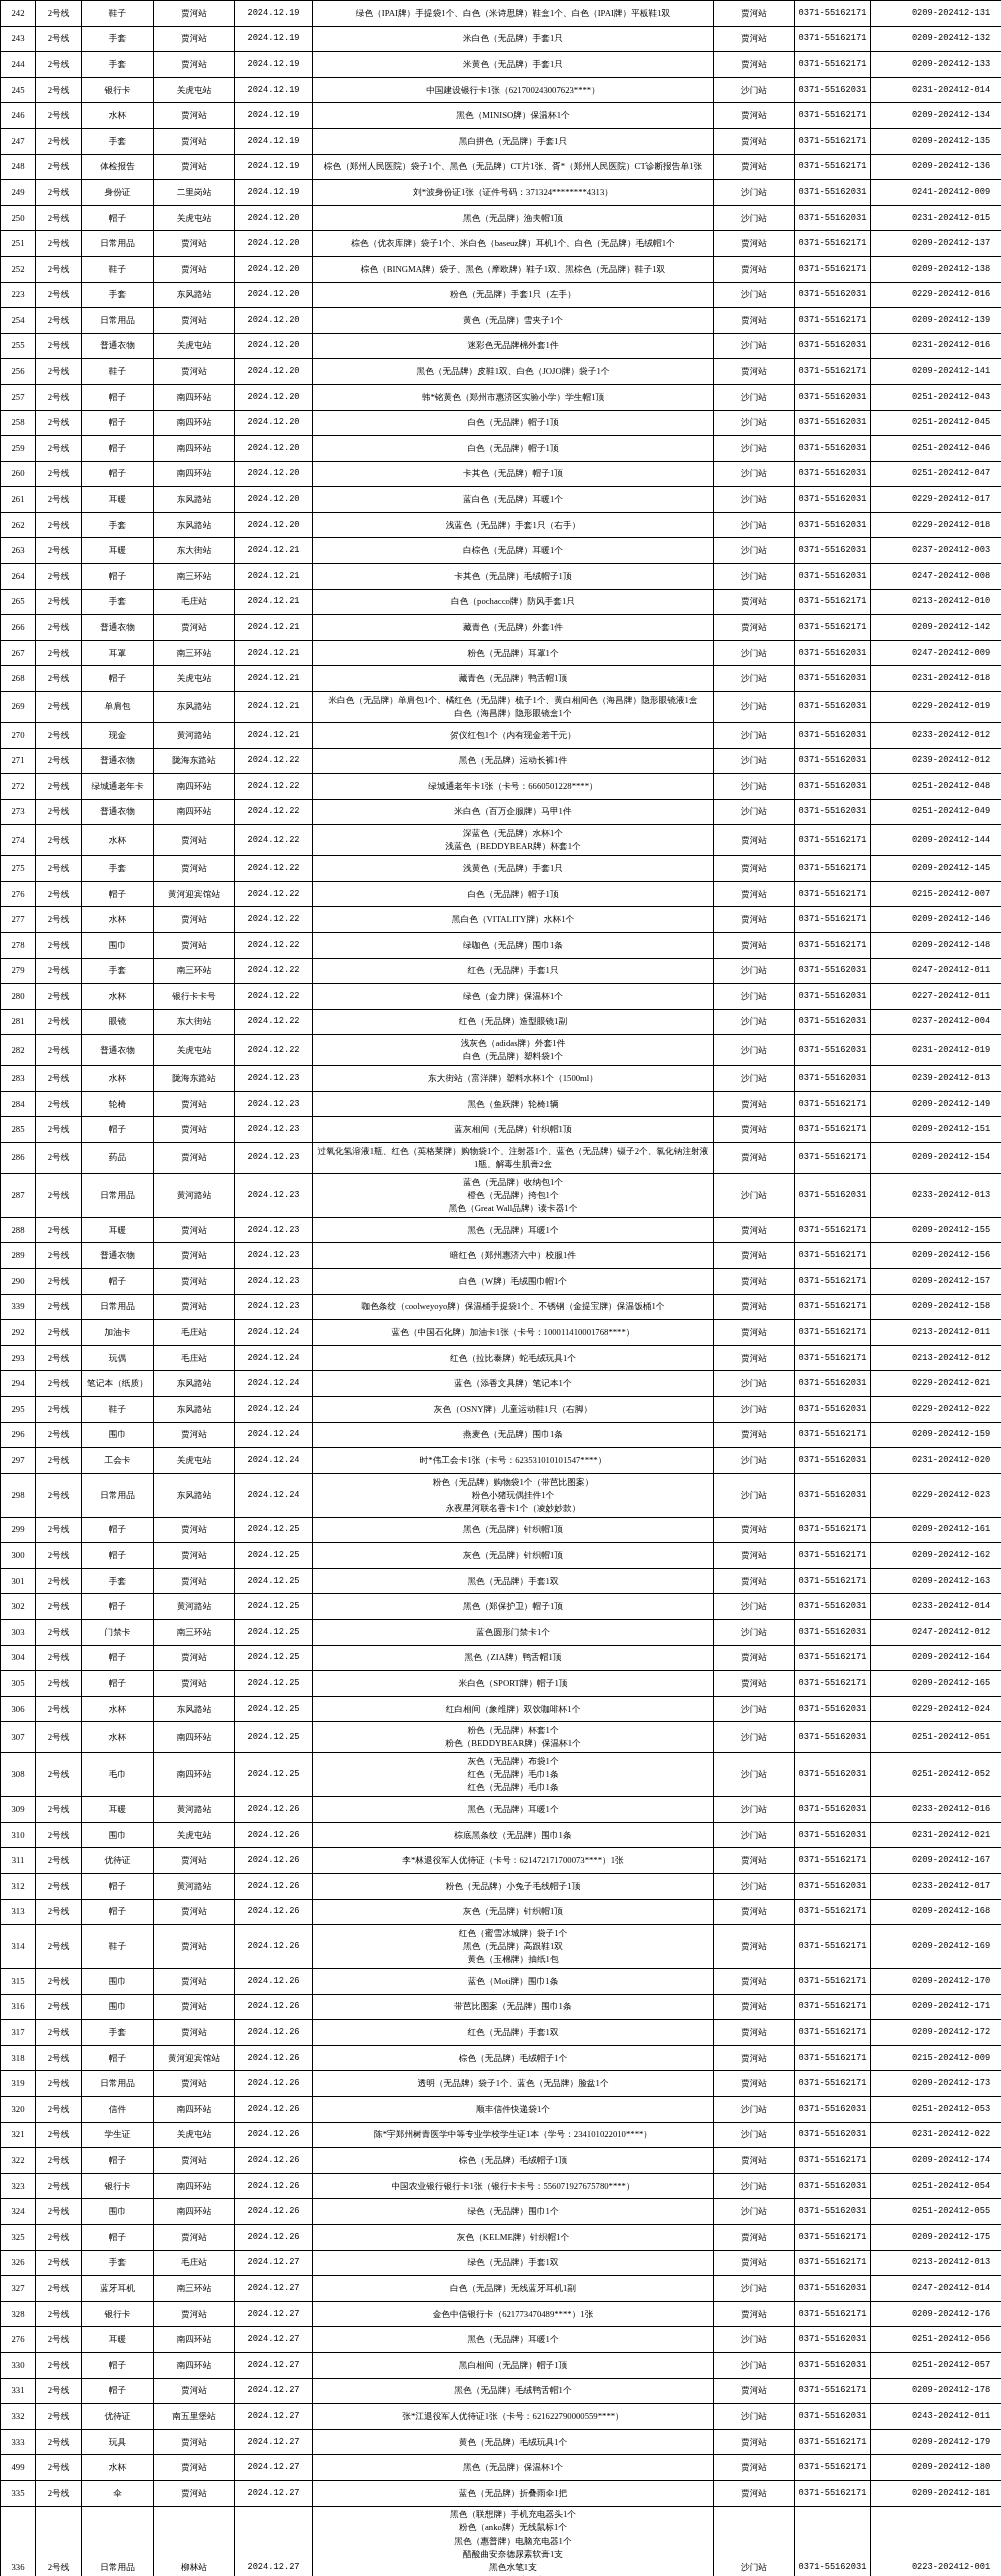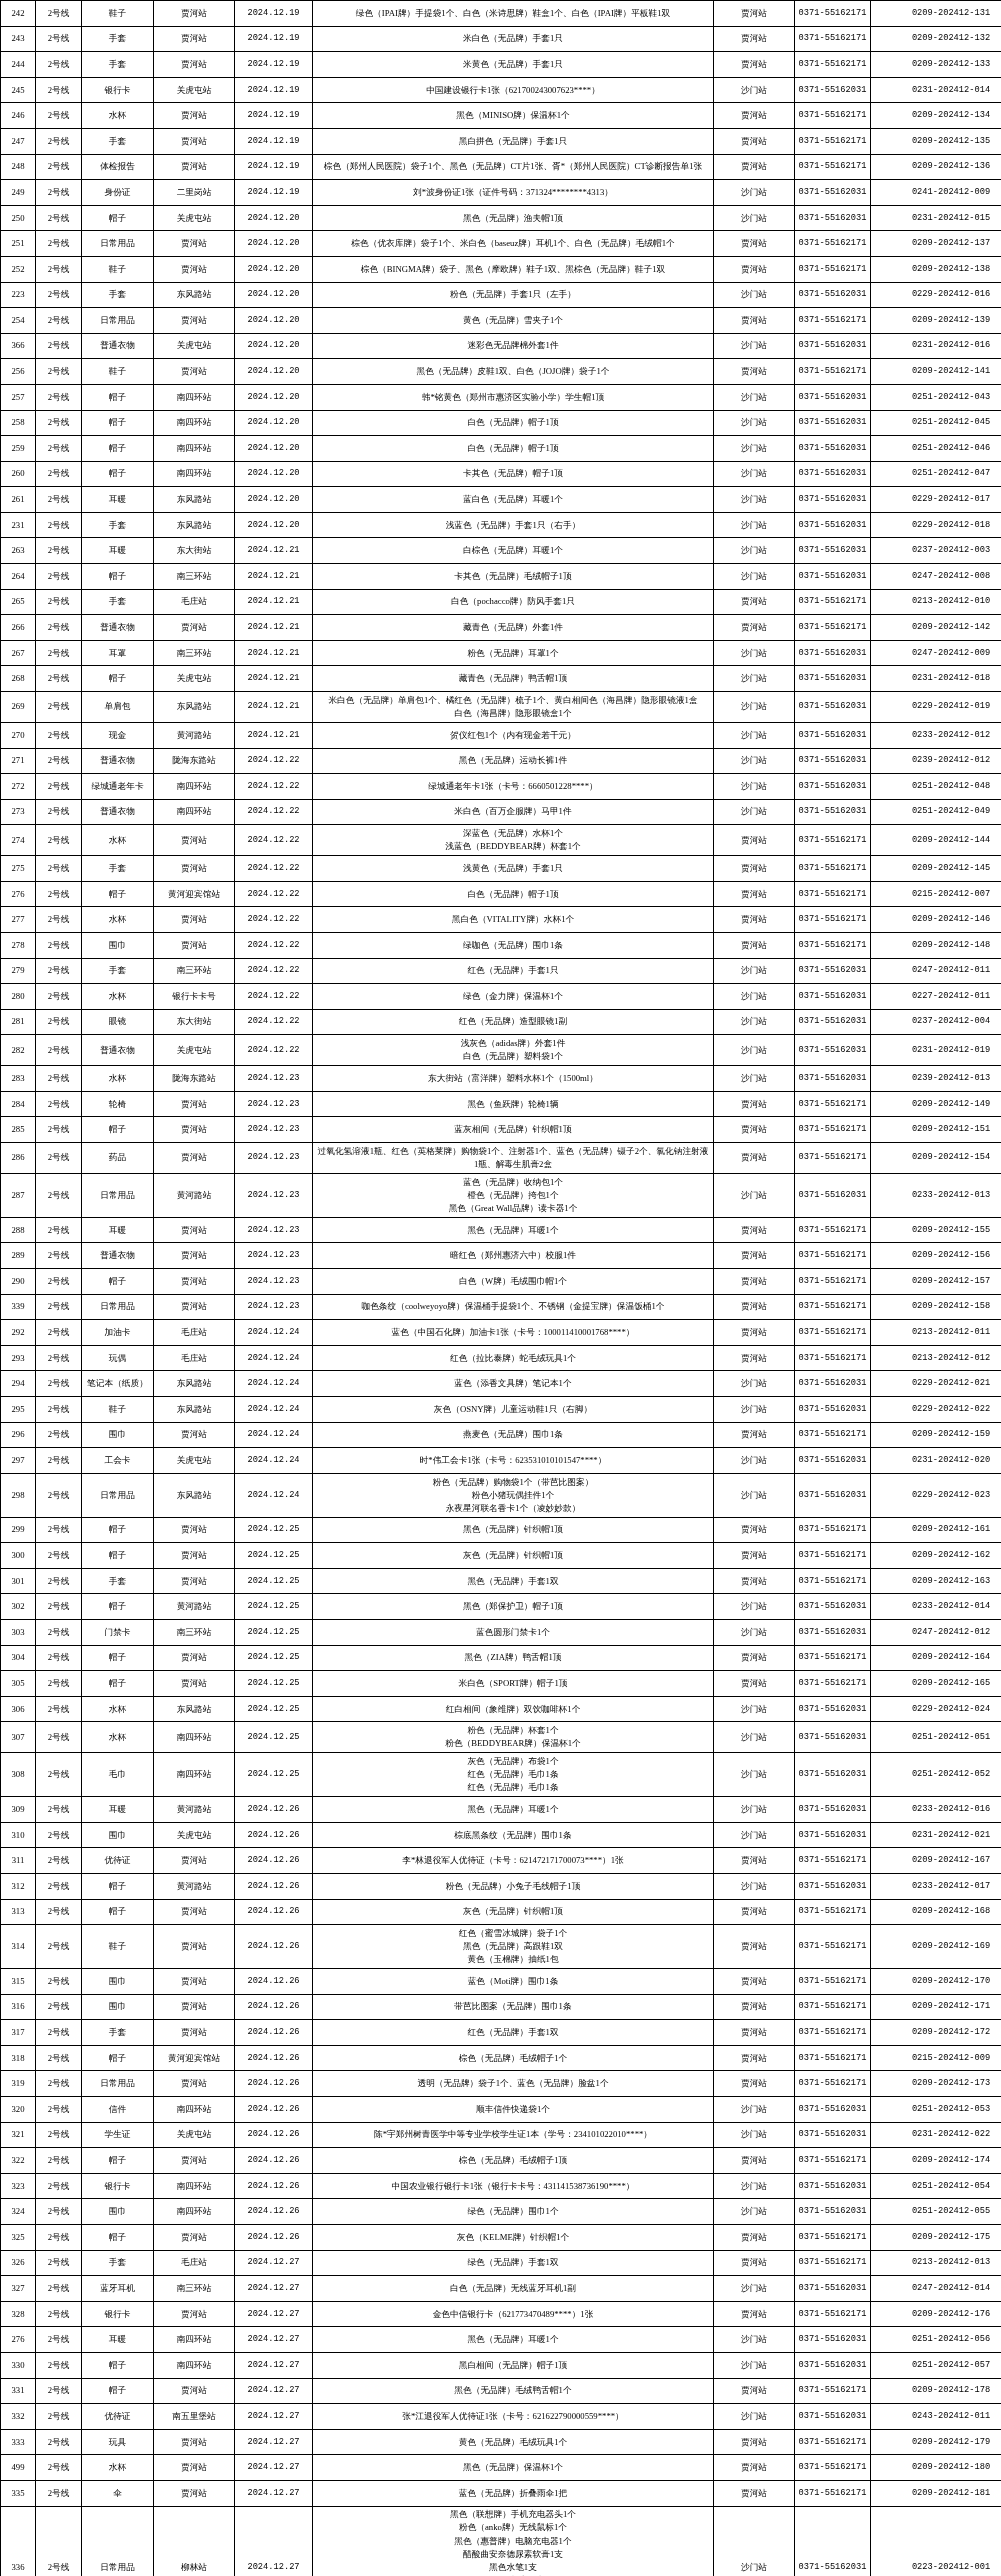--- a/index.html
+++ b/index.html
@@ -196,21 +196,21 @@
     <td class="c-cat">日常用品</td>
     <td class="c-sta">贾河站</td>
     <td class="c-date">2024.12.20</td>
     <td class="c-desc">黄色（无品牌）雪夹子1个</td>
     <td class="c-claim">贾河站</td>
     <td class="c-phone">0371-55162171</td>
     <td class="c-rec">0209-202412-139</td>
   </tr>
 
   <tr>
-    <td class="c-no">366</td>
+    <td class="c-no">255</td>
     <td class="c-line">2号线</td>
     <td class="c-cat">普通衣物</td>
     <td class="c-sta">关虎屯站</td>
     <td class="c-date">2024.12.20</td>
     <td class="c-desc">迷彩色无品牌棉外套1件</td>
     <td class="c-claim">沙门站</td>
     <td class="c-phone">0371-55162031</td>
     <td class="c-rec">0231-202412-016</td>
   </tr>
 
@@ -280,21 +280,21 @@
     <td class="c-cat">耳暖</td>
     <td class="c-sta">东风路站</td>
     <td class="c-date">2024.12.20</td>
     <td class="c-desc">蓝白色（无品牌）耳暖1个</td>
     <td class="c-claim">沙门站</td>
     <td class="c-phone">0371-55162031</td>
     <td class="c-rec">0229-202412-017</td>
   </tr>
 
   <tr>
-    <td class="c-no">231</td>
+    <td class="c-no">262</td>
     <td class="c-line">2号线</td>
     <td class="c-cat">手套</td>
     <td class="c-sta">东风路站</td>
     <td class="c-date">2024.12.20</td>
     <td class="c-desc">浅蓝色（无品牌）手套1只（右手）</td>
     <td class="c-claim">沙门站</td>
     <td class="c-phone">0371-55162031</td>
     <td class="c-rec">0229-202412-018</td>
   </tr>
 
@@ -1029,21 +1029,21 @@
     <td class="c-phone">0371-55162171</td>
     <td class="c-rec">0209-202412-174</td>
   </tr>
 
   <tr>
     <td class="c-no">323</td>
     <td class="c-line">2号线</td>
     <td class="c-cat">银行卡</td>
     <td class="c-sta">南四环站</td>
     <td class="c-date">2024.12.26</td>
-    <td class="c-desc">中国农业银行银行卡1张（银行卡卡号：431141538736190****）</td>
+    <td class="c-desc">中国农业银行银行卡1张（银行卡卡号：556071927675780****）</td>
     <td class="c-claim">沙门站</td>
     <td class="c-phone">0371-55162031</td>
     <td class="c-rec">0251-202412-054</td>
   </tr>
 
   <tr>
     <td class="c-no">324</td>
     <td class="c-line">2号线</td>
     <td class="c-cat">围巾</td>
     <td class="c-sta">南四环站</td>

